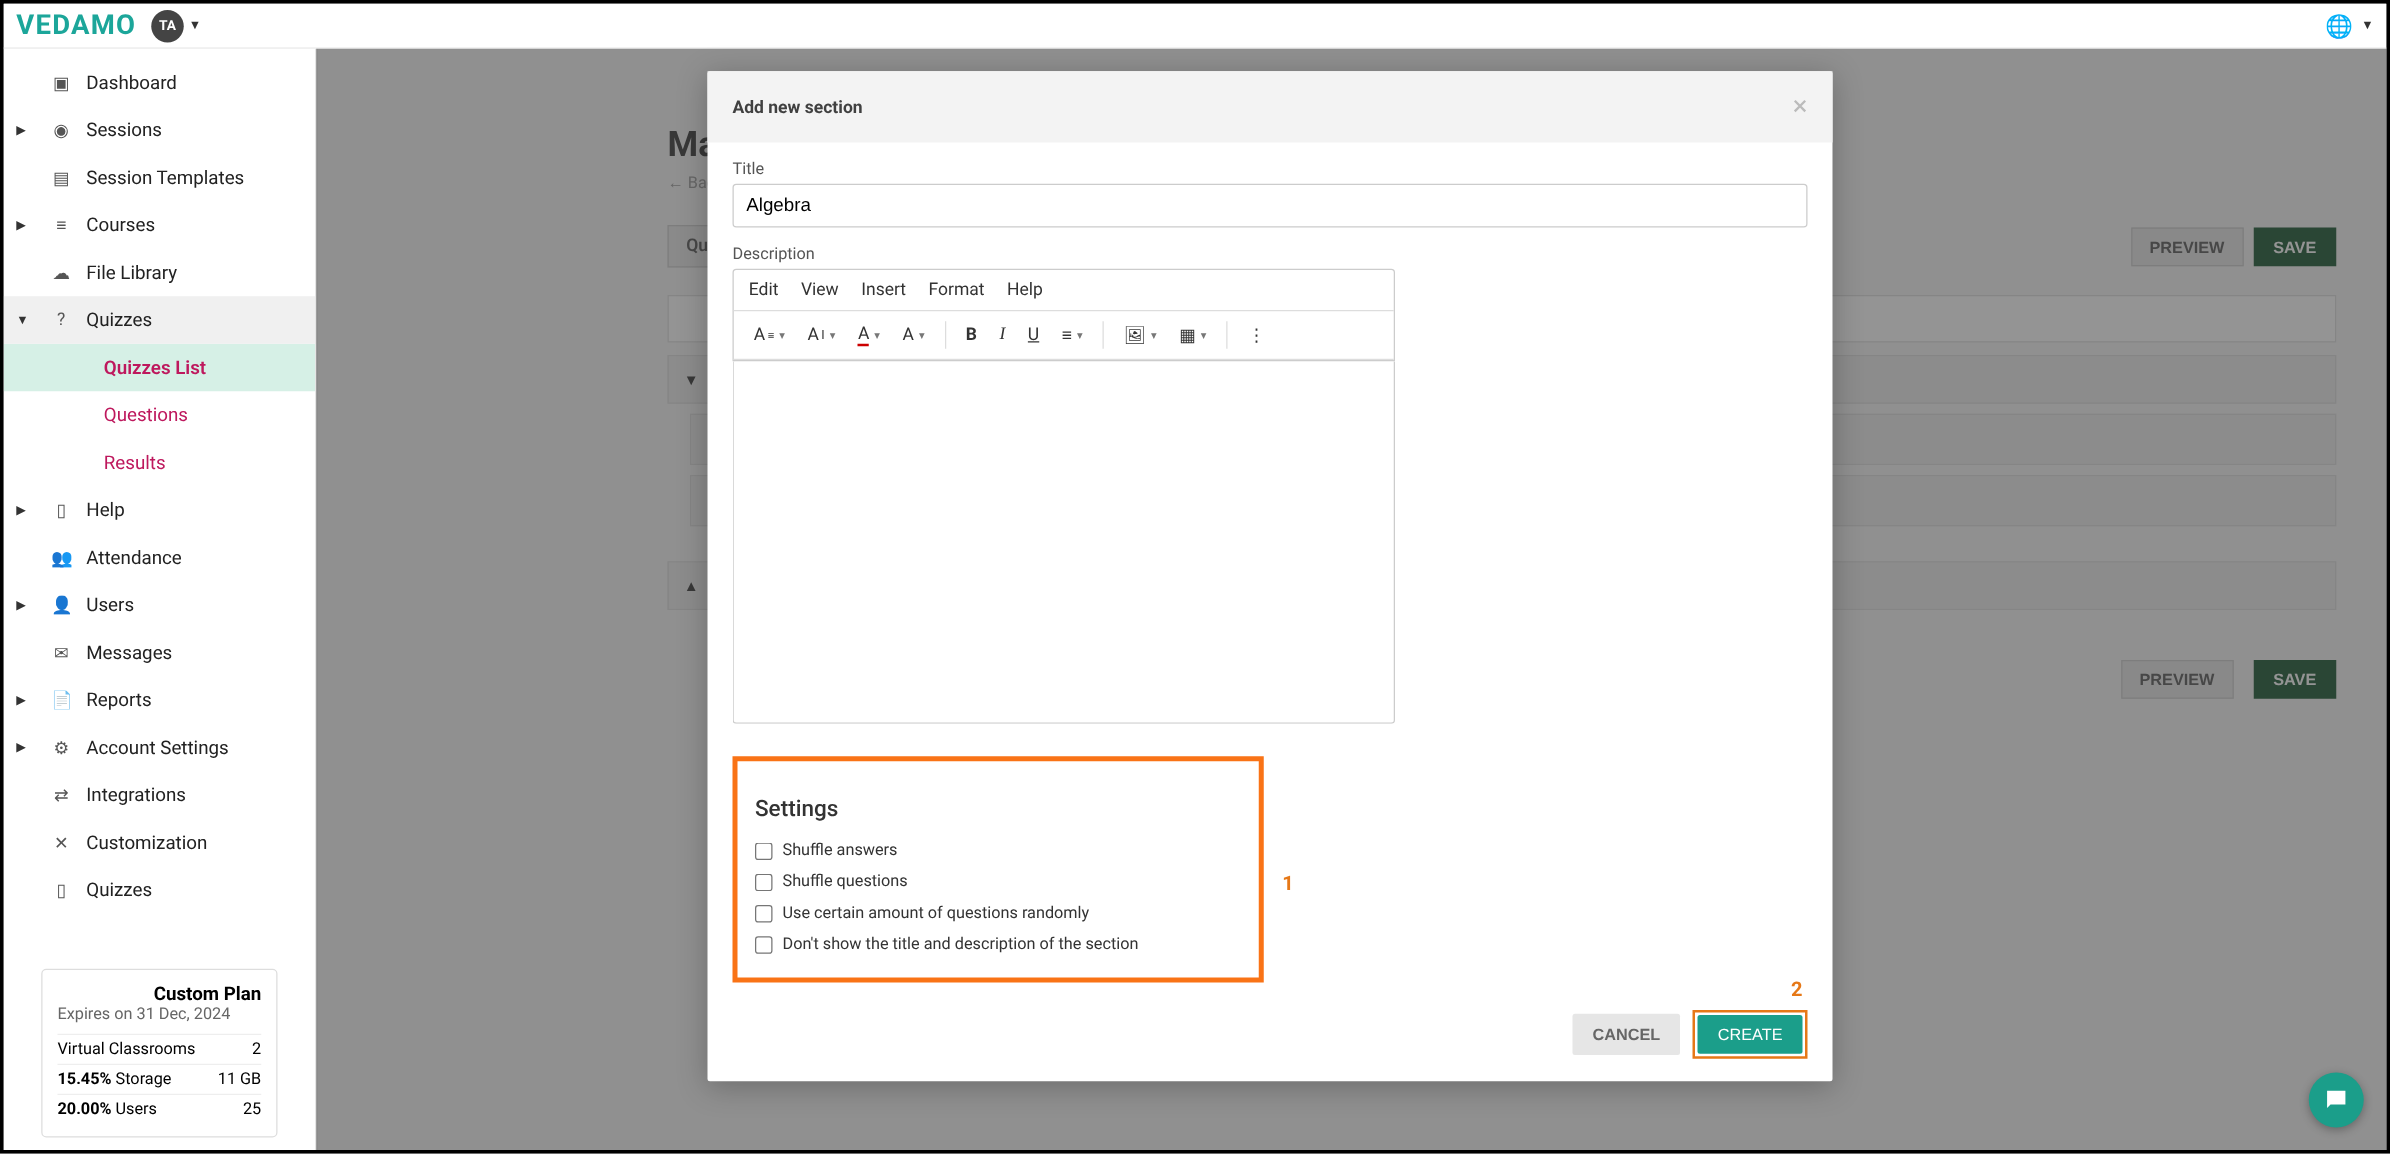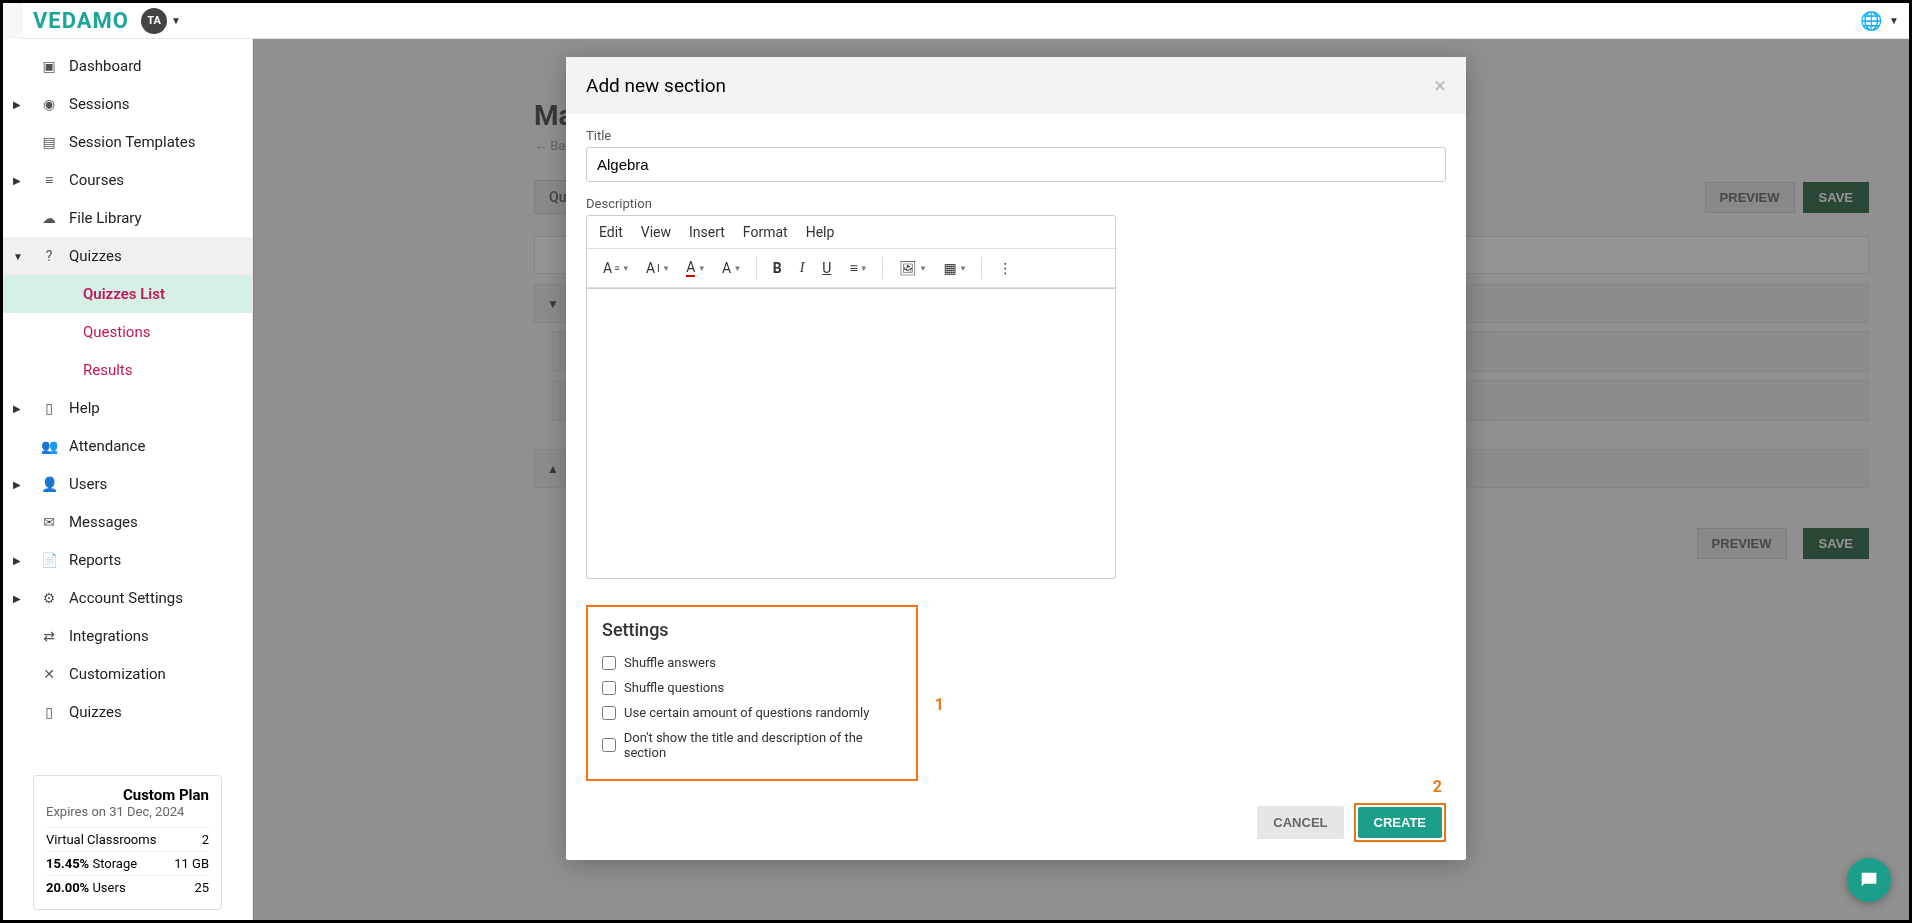--- a/index.html
+++ b/index.html
@@ -3,21 +3,21 @@
 <meta charset="utf-8">
 <style>
 * { box-sizing: border-box; margin: 0; padding: 0; }
 html, body { width: 1912px; height: 923px; overflow: hidden; font-family: -apple-system, BlinkMacSystemFont, "Segoe UI", Roboto, Helvetica, Arial, sans-serif; background: #fff; }
 body { position: relative; }
 
 
 .frame { position: absolute; inset: 0; border: 3px solid #000; background: #f7f7f7; }
 
 
-.topbar { position: absolute; top: 0; left: 0; right: 0; height: 36px; background: #fff; border-bottom: 1px solid #e5e5e5; display: flex; align-items: center; padding: 0 10px; margin-left: 20px; }
+.topbar { position: absolute; top: 0; left: 0; right: 0; height: 36px; background: #fff; border-bottom: 1px solid #e5e5e5; display: flex; align-items: center; padding: 0 10px; }
 .logo { font-weight: 700; font-size: 22px; letter-spacing: 1px; color: #1ca69a; }
 .avatar-badge { width: 26px; height: 26px; border-radius: 50%; background: #444; color: #fff; font-size: 11px; font-weight: 700; display: inline-flex; align-items: center; justify-content: center; margin-left: 12px; }
 .topbar .caret { margin-left: 4px; color: #333; font-size: 10px; }
 .topbar-right { margin-left: auto; display: flex; align-items: center; gap: 6px; color: #333; }
 .globe-icon { font-size: 18px; }
 
 
 .sidebar { position: absolute; top: 36px; left: 0; width: 250px; bottom: 0; background: #fff; border-right: 1px solid #e5e5e5; overflow-y: auto; }
 .sidebar-scroll { padding: 8px 0; }
 .side-item { display: flex; align-items: center; gap: 10px; padding: 10px 14px 10px 48px; font-size: 15px; color: #222; cursor: pointer; position: relative; }
@@ -59,50 +59,50 @@
 .question-row { margin-top: 8px; margin-left: 18px; background: #eee; border: 1px solid #ddd; padding: 10px 14px; display: flex; align-items: center; gap: 12px; font-size: 16px; font-weight: 600; color: #333; }
 
 .bottom-actions { margin-top: 40px; display: flex; justify-content: flex-end; gap: 8px; }
 
 
 .overlay { position: absolute; top: 36px; left: 250px; right: 0; bottom: 0; background: rgba(60,60,60,0.55); }
 
 
 .modal { position: absolute; top: 54px; left: 50%; width: 900px; margin-left: -390px; background: #fff; box-shadow: 0 4px 24px rgba(0,0,0,0.25); border-radius: 2px; }
 .modal-header { background: #f3f3f3; padding: 16px 20px; display: flex; align-items: center; }
-.modal-header .title { font-size: 19px; font-weight: 400; color: #000000; }
+.modal-header .title { font-size: 14px; font-weight: 700; color: #404040; }
 .modal-header .close { margin-left: auto; color: #bbb; font-size: 22px; cursor: pointer; font-weight: 400; }
 
 .modal-body { padding: 14px 20px 8px; }
 .field-label { font-size: 13px; color: #555; margin-bottom: 4px; display: block; }
 .text-input { width: 100%; border: 1px solid #ccc; border-radius: 3px; padding: 8px 10px; font-size: 15px; }
 
 .editor-box { margin-top: 14px; }
 .editor-chrome { border: 1px solid #ccc; border-radius: 3px 3px 0 0; width: 530px; }
 .editor-menubar { display: flex; gap: 18px; padding: 8px 12px; font-size: 14px; color: #333; border-bottom: 1px solid #ddd; }
 .editor-toolbar { display: flex; gap: 6px; padding: 6px 10px; align-items: center; border-bottom: 1px solid #ddd; }
 .tb-btn { display: inline-flex; align-items: center; gap: 2px; padding: 4px 6px; border-radius: 3px; cursor: pointer; font-size: 14px; color: #333; }
 .tb-btn .drop { font-size: 9px; color: #777; margin-left: 2px; }
 .tb-btn.bold { font-weight: 700; }
 .tb-btn.italic { font-style: italic; font-family: serif; }
 .tb-btn.underline { text-decoration: underline; }
 .tb-sep { width: 1px; height: 22px; background: #ddd; margin: 0 4px; }
 .editor-content { border: 1px solid #ccc; border-top: none; width: 530px; height: 290px; border-radius: 0 0 3px 3px; }
 
-.settings-block { margin-top: 26px; border: 2px solid #f97316; padding: 12px 14px 14px; width: 332px; position: relative; }
+.settings-block { margin-top: 26px; border: 4px solid #f97316; padding: 28px 14px 14px; width: 425px; position: relative; }
 .settings-block h3 { font-size: 18px; font-weight: 500; color: #333; margin-bottom: 10px; }
 .chk-row { display: flex; align-items: center; gap: 8px; font-size: 13px; color: #333; padding: 5px 0; }
 .chk-row input { width: 14px; height: 14px; }
 
 .annotation-1 { position: absolute; color: #e67817; font-weight: 700; font-size: 16px; right: -28px; top: 88px; }
 
 .modal-footer { padding: 14px 20px 18px; display: flex; justify-content: flex-end; gap: 10px; align-items: center; position: relative; }
 .btn-cancel { background: #e6e6e6; border: none; padding: 9px 16px; font-size: 13px; font-weight: 700; color: #666; cursor: pointer; border-radius: 2px; }
 .btn-create-wrap { border: 2px solid #e67817; padding: 2px; display: inline-block; position: relative; }
-.btn-create { background: #1b9e8a; border: none; color: #fff; padding: 8px 16px; font-size: 13px; font-weight: 700; cursor: pointer; border-radius: 2px; }
+.btn-create { background: #1b9e8a; border: none; color: #fff; padding: 8px 16px; font-size: 13px; font-weight: 400; cursor: pointer; border-radius: 2px; }
 .annotation-2 { position: absolute; color: #e67817; font-weight: 700; font-size: 16px; right: 24px; top: -12px; }
 
 
 .help-bubble { position: absolute; bottom: 18px; right: 18px; width: 44px; height: 44px; border-radius: 50%; background: #1b9e8a; display: flex; align-items: center; justify-content: center; color: #fff; font-size: 20px; box-shadow: 0 2px 8px rgba(0,0,0,0.3); cursor: pointer; }
 </style>
 </head>
 <body>
 
 <div class="frame">
 

